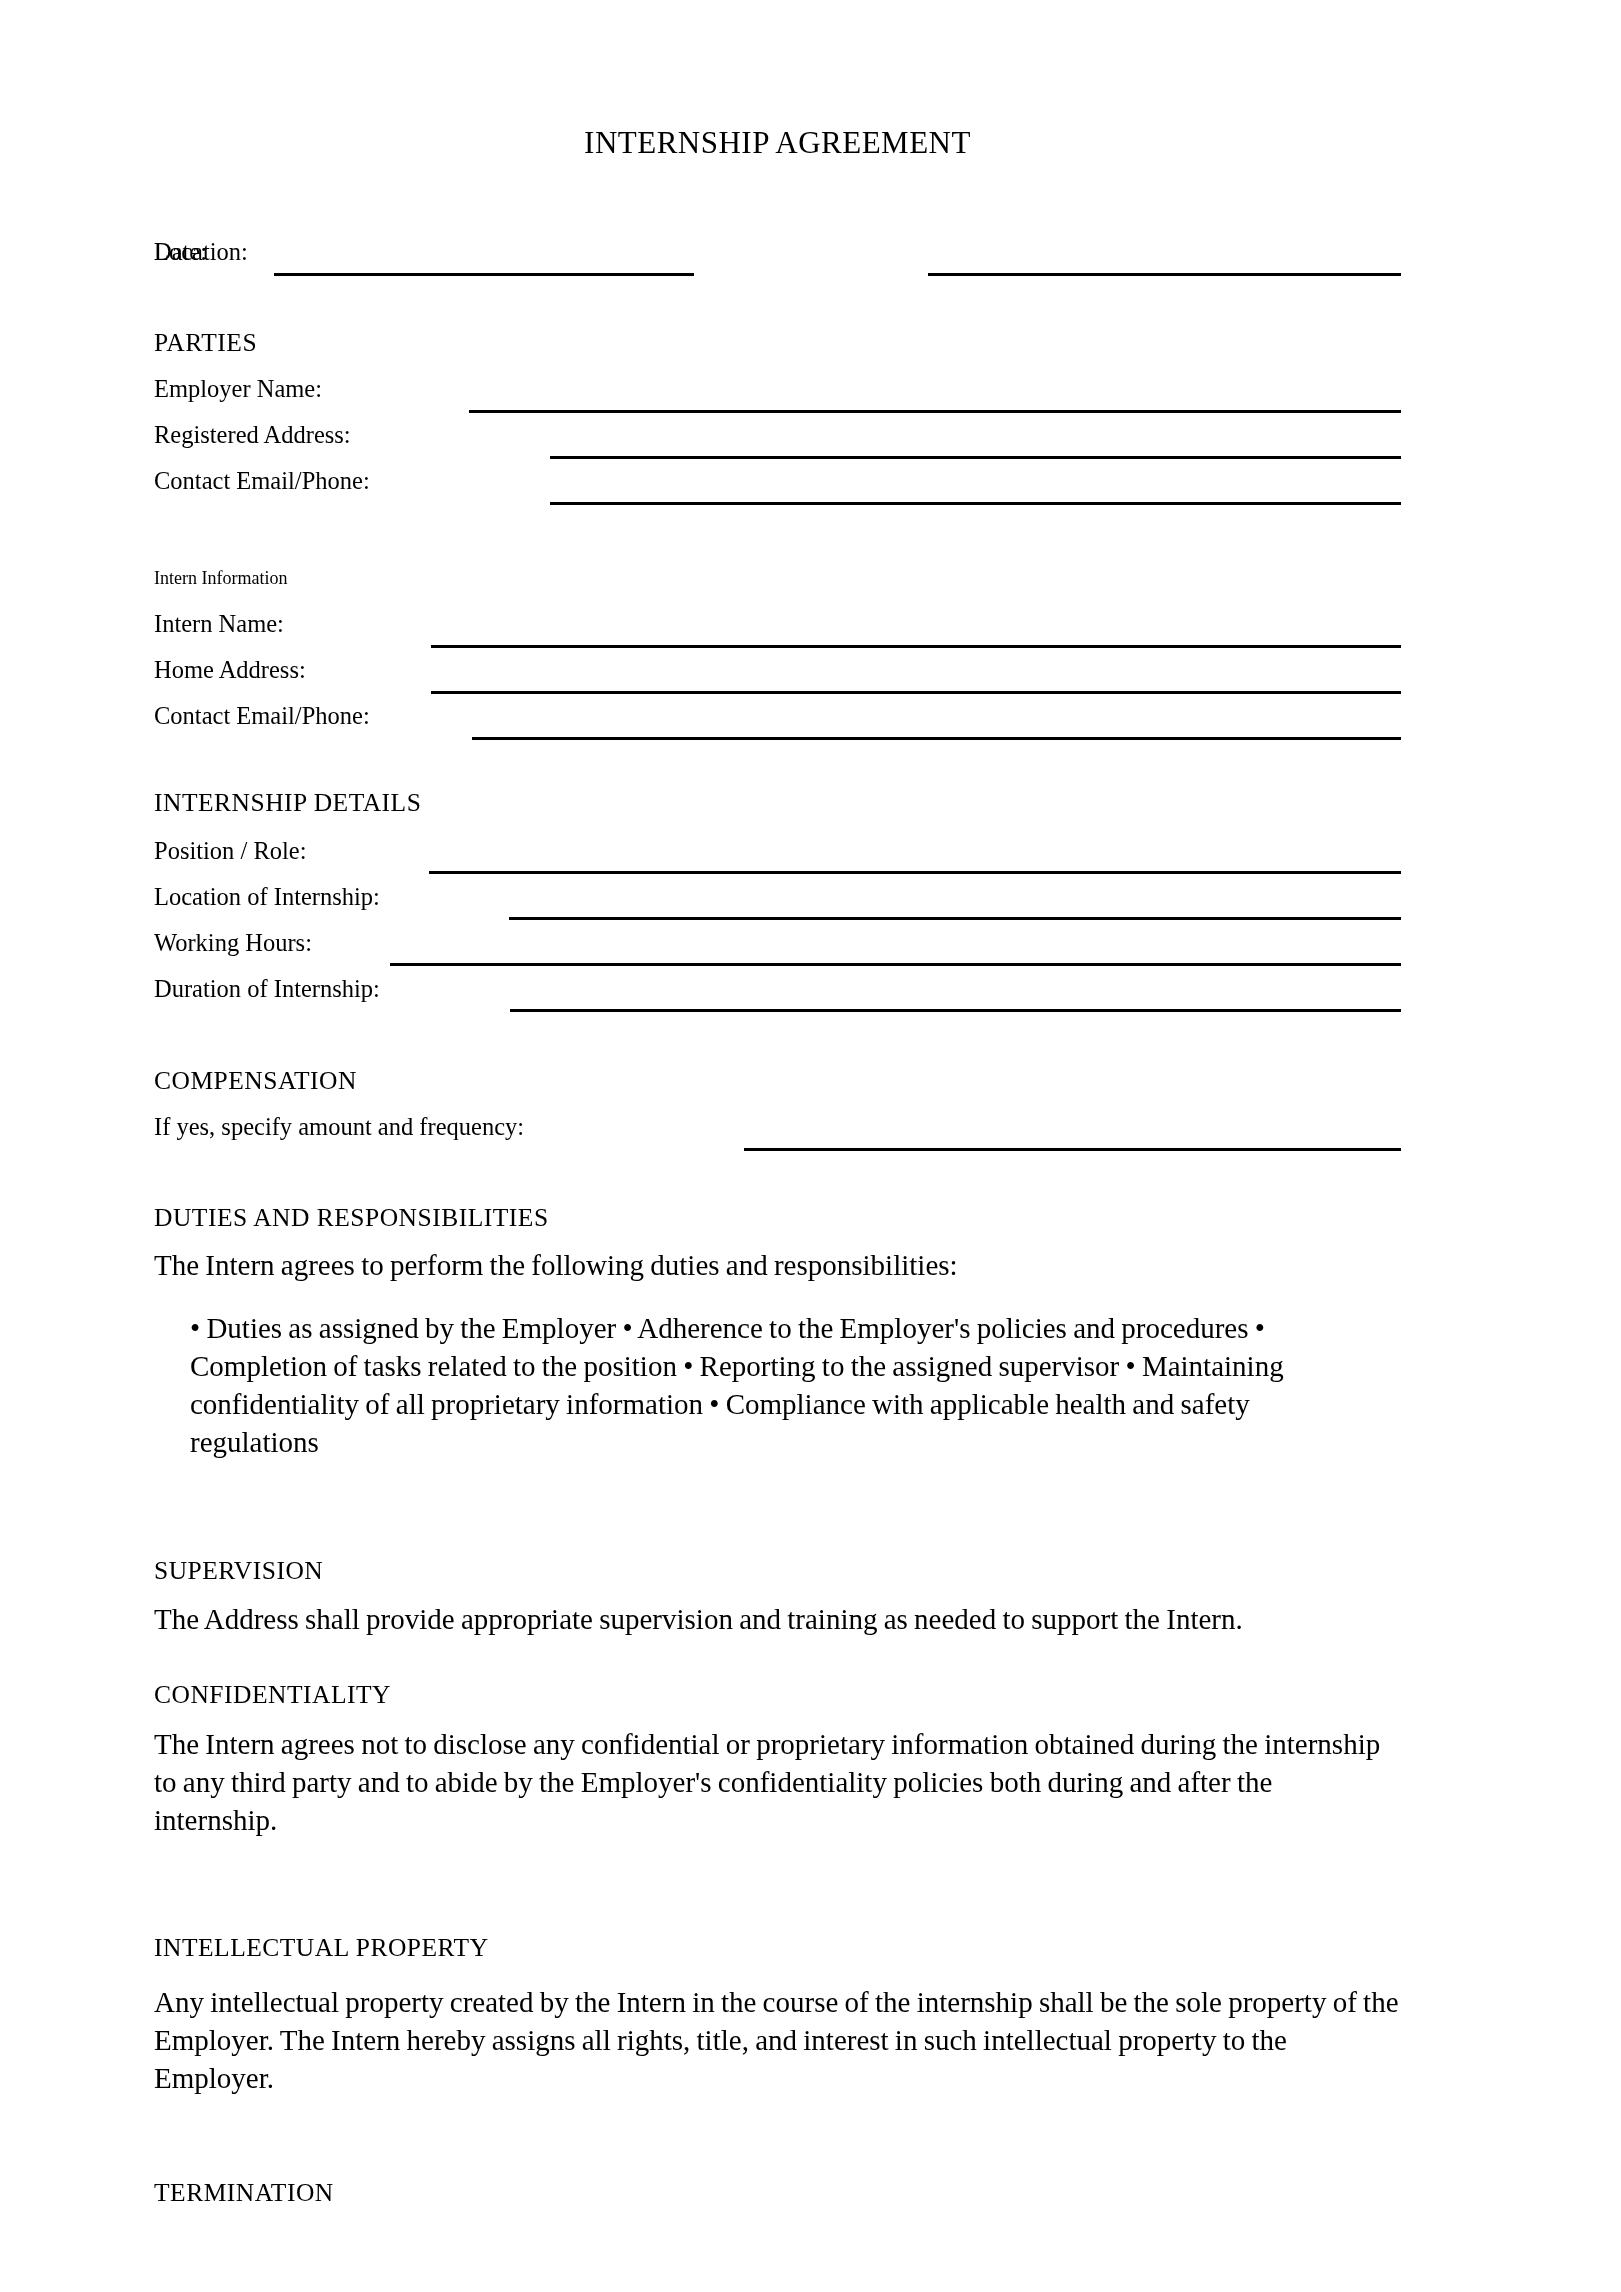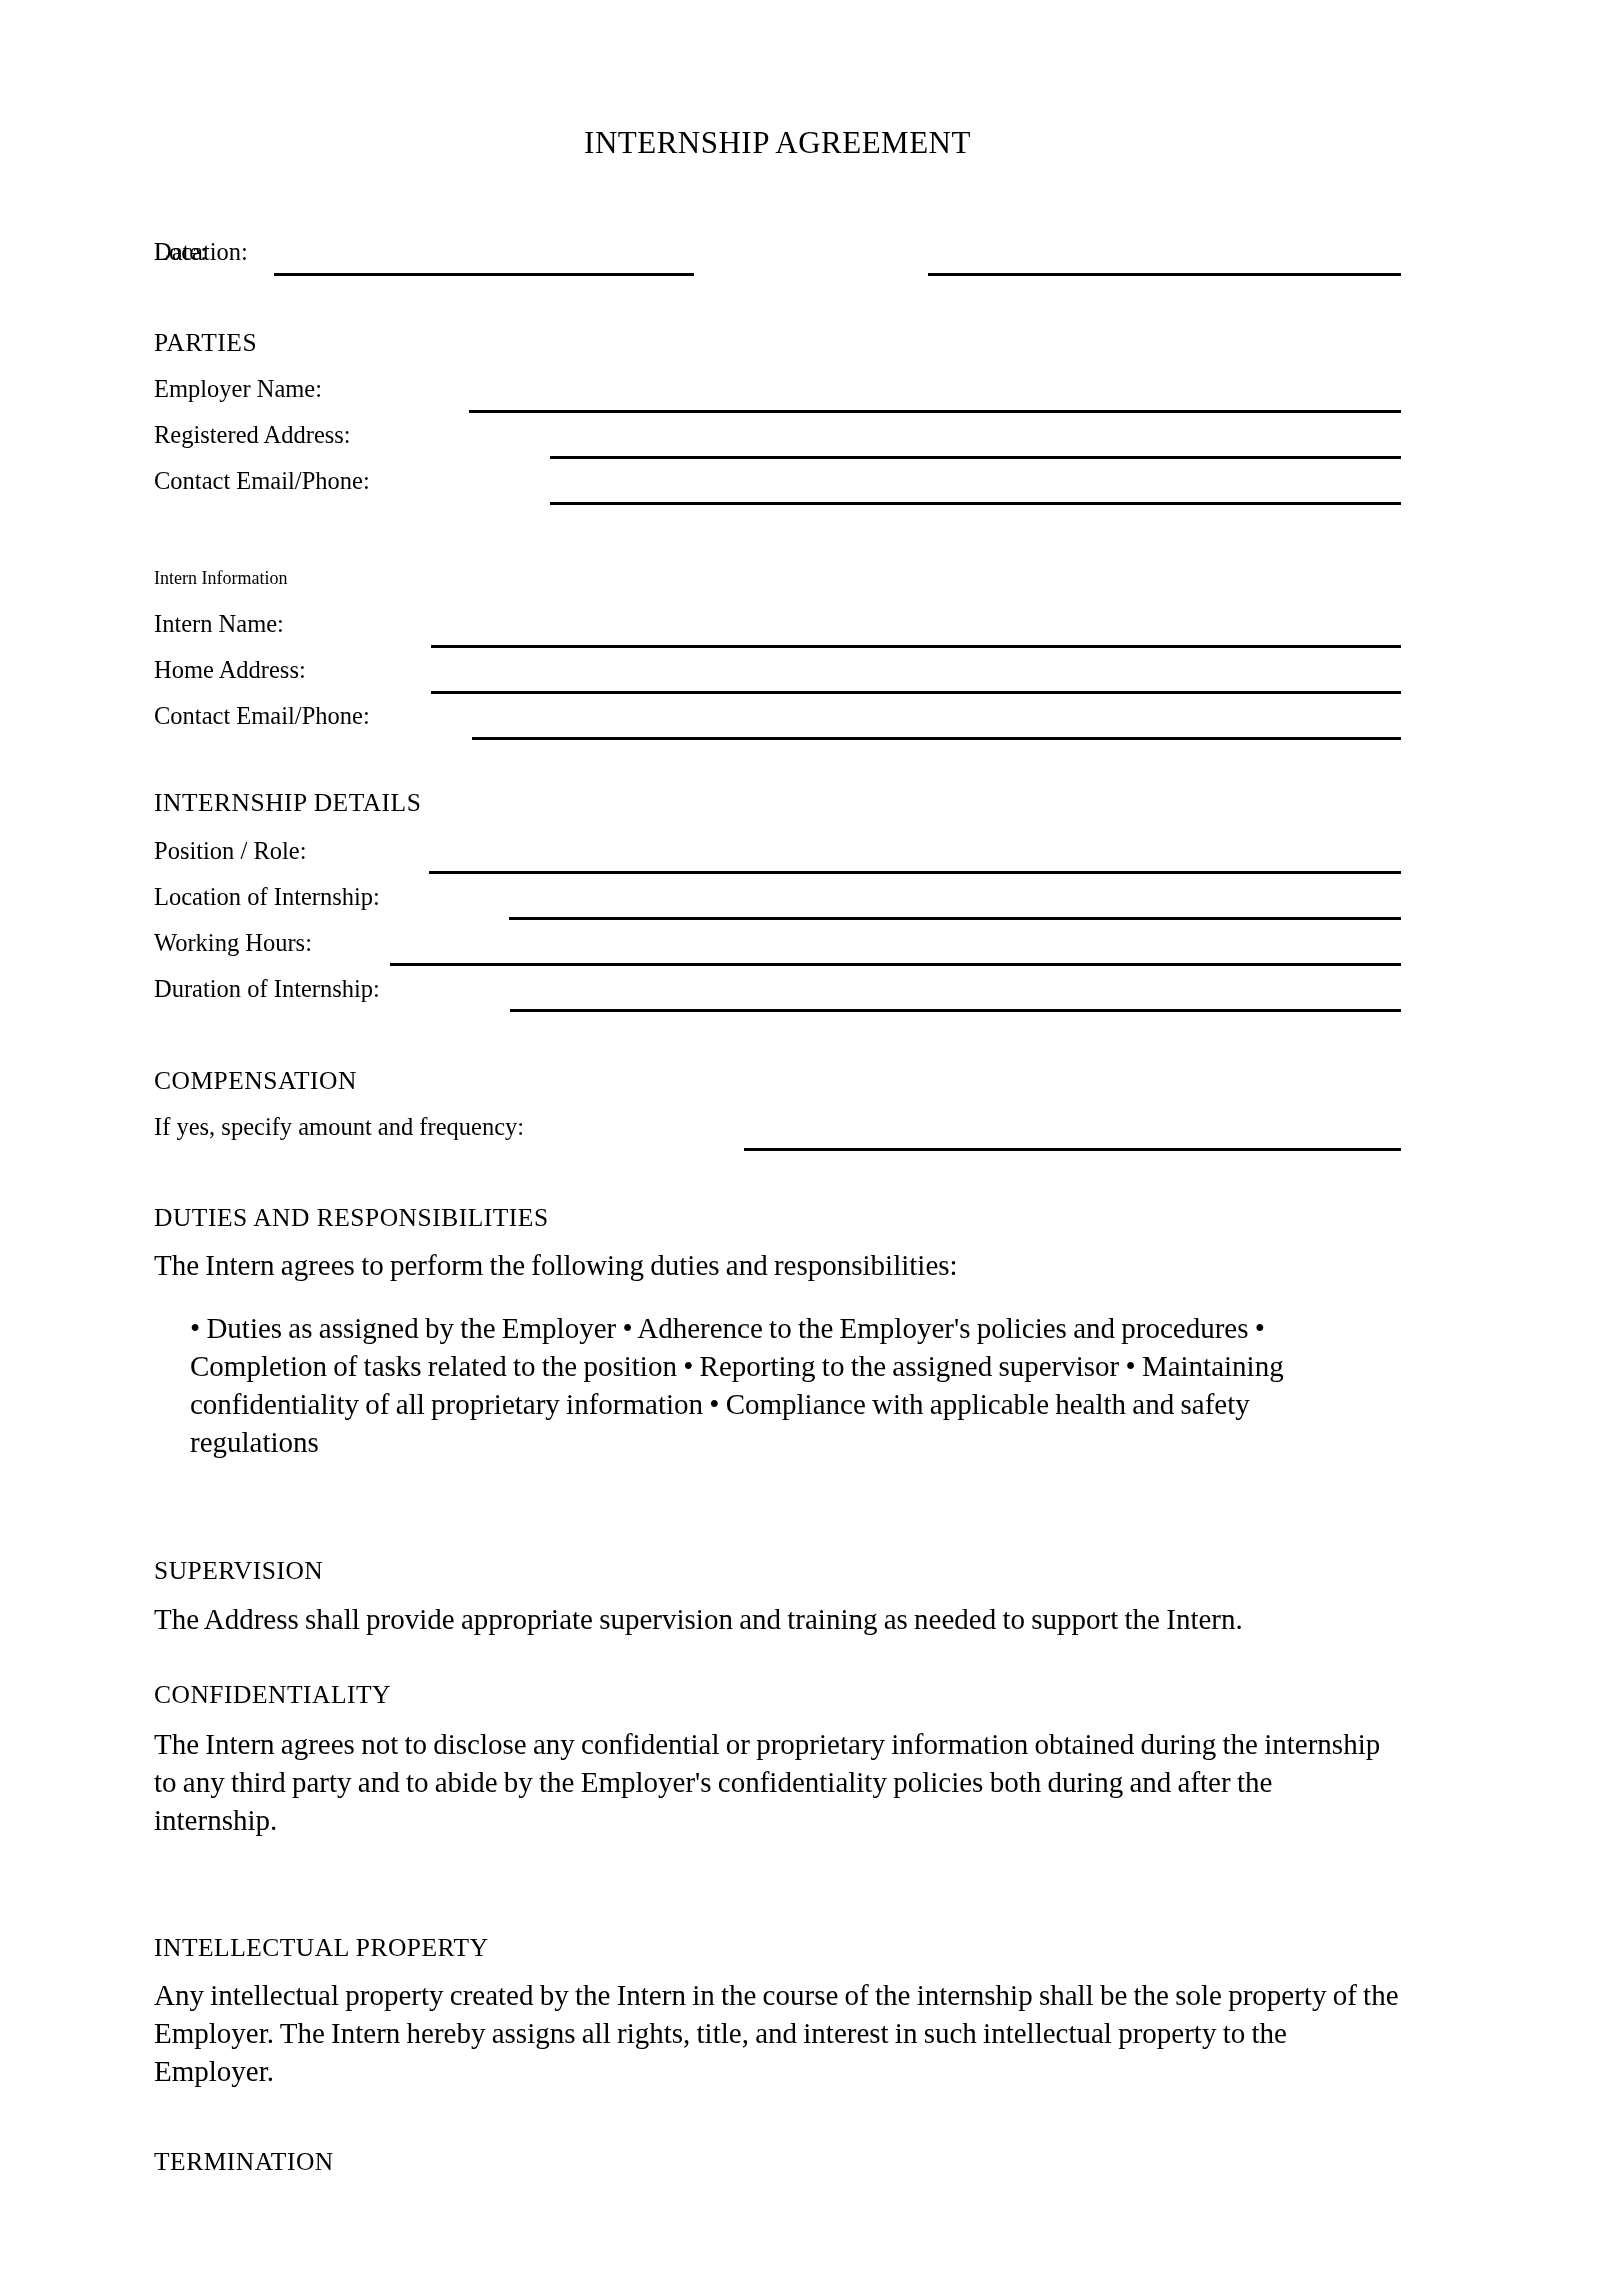--- a/index.html
+++ b/index.html
@@ -94,22 +94,22 @@
   .mt-comp      { margin-top: 53px; }
   .rows-comp    { margin-top: 8.8px; }
   .mt-duties    { margin-top: 51px; }
   .mt-intro     { margin-top: 12.7px; }
   .mt-bullets   { margin-top: 25.5px; }
   .mt-superv    { margin-top: 94px; }
   .mt-superv-p  { margin-top: 13.7px; }
   .mt-conf      { margin-top: 41px; }
   .mt-conf-p    { margin-top: 14.7px; }
   .mt-ip        { margin-top: 93px; }
-  .mt-ip-p      { margin-top: 13px; }
-  .mt-term      { margin-top: 56px; }
+  .mt-ip-p      { margin-top: 20px; }
+  .mt-term      { margin-top: 80px; }
 </style>
 </head>
 <body>
 
 <div class="page">
 
   <div class="title">INTERNSHIP AGREEMENT</div>
 
   <div class="form-row top-row">
     <span class="label">Location:</span>

